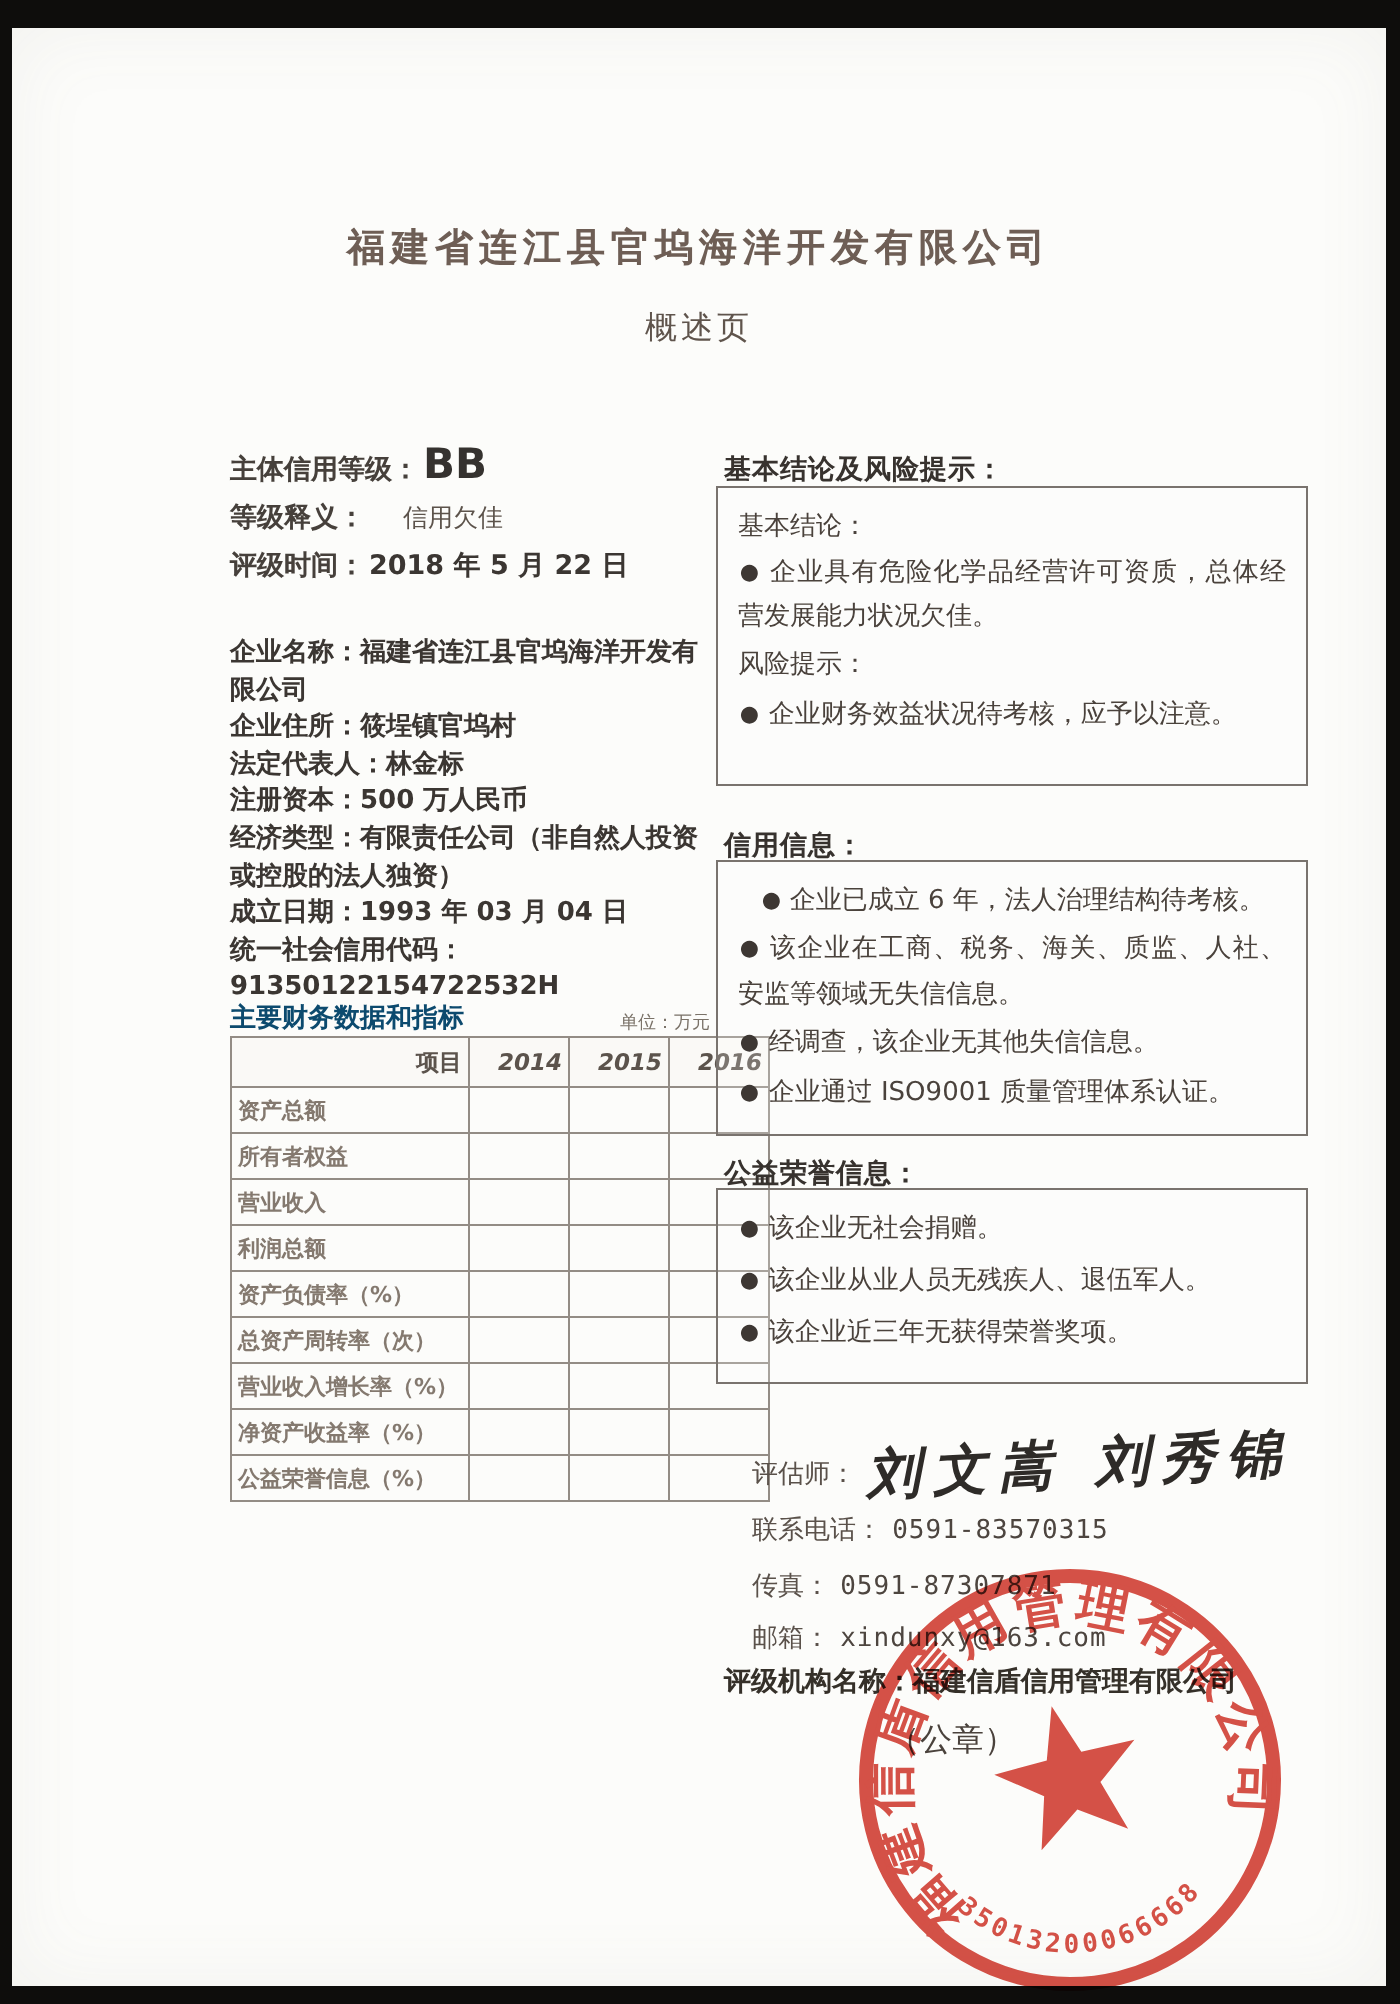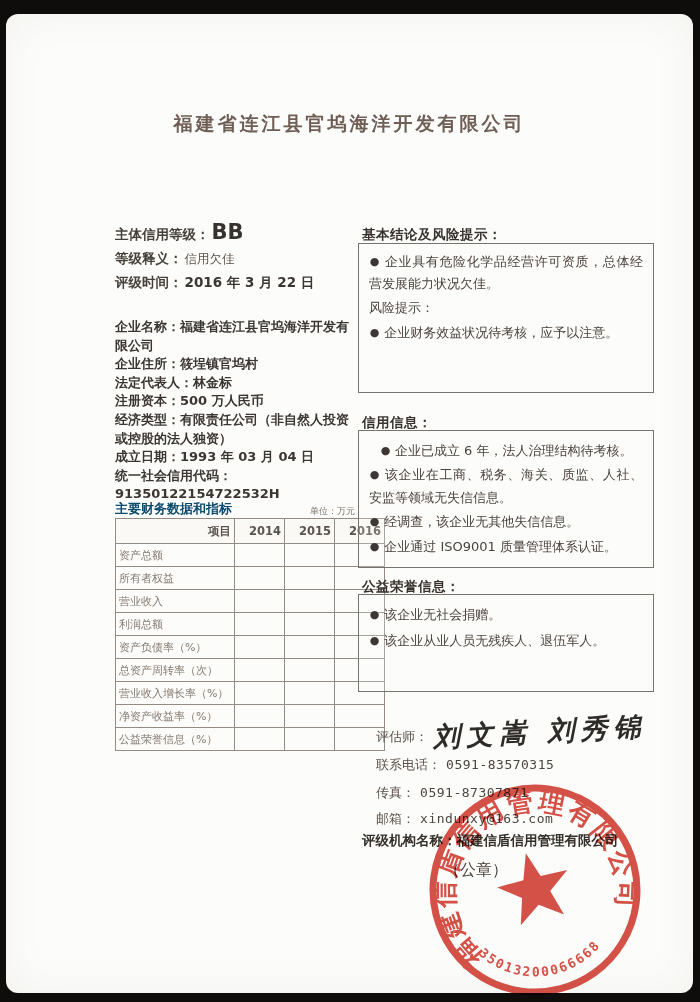--- a/index.html
+++ b/index.html
@@ -6,58 +6,57 @@
   body{
     width:700px;height:1002px;position:relative;
     background:#0e0d0c;
     font-family:"DejaVu Sans","Liberation Sans",sans-serif;
     overflow:hidden;
   }
   .page{
     position:absolute;left:6px;top:14px;width:687px;height:979px;
     background:#fcfcfa;
     box-shadow:inset 0 0 40px rgba(120,110,95,.07);
-    border-radius:12px;
   }
   .abs{position:absolute;}
   
   .doc-title{
     left:0;top:97px;width:100%;text-align:center;
     font-size:19px;font-weight:600;letter-spacing:3px;color:#6e5e55;
   }
   .doc-subtitle{
     left:0;top:140px;width:100%;text-align:center;
     font-size:16px;font-weight:500;letter-spacing:2px;color:#5f544c;
   }
   
   .rating{left:109px;top:206px;width:245px;font-size:13.5px;color:#46403b;}
   .rating .row{margin-bottom:6px;display:flex;align-items:baseline;}
   .rating .lbl{font-weight:bold;}
   .grade-val{font-size:21px;font-weight:600;color:#35322f;font-family:"DejaVu Sans",sans-serif;margin-left:2px;}
-  .meaning-val{font-size:12.5px;color:#5c534b;margin-left:2px;}
+  .meaning-val{font-size:12.5px;color:#5c534b;margin-left:19px;}
   .date-val{font-weight:bold;color:#3b3632;margin-left:2px;}
   .company{left:109px;top:304px;width:243px;font-size:13px;font-weight:bold;
     color:#3b3632;line-height:18.6px;}
   .company .fld{display:inline;}
   
   .fin-head{left:109px;top:486px;width:240px;display:flex;justify-content:space-between;align-items:flex-end;}
   .fin-title{font-size:13px;font-weight:bold;color:#0c4a6e;}
   .fin-unit{font-size:9px;color:#7a7268;}
   table.fin{
     left:109px;top:504px;position:absolute;border-collapse:collapse;
     width:241px;table-layout:fixed;
   }
   table.fin td,table.fin th{
     border:1px solid #938c85;height:20px;
     font-size:11px;color:#84796f;padding:1px 3px;
-    font-weight:normal;text-align:left;
+    font-weight:bold;text-align:left;
   }
   table.fin th{height:22px;text-align:right;font-weight:bold;color:#5b534c;font-size:11.5px;background:#faf9f6;}
   table.fin .c1{width:112px;}
-  table.fin .cy{width:43px;}
+  table.fin .cy{width:43px;font-style:italic;}
   
   .sec-h{font-size:13.5px;font-weight:bold;color:#37322e;letter-spacing:.5px;}
   .box{border:1px solid #79736e;background:rgba(255,255,255,.2);}
   .box .inner{padding:7px 10px;}
   .line{font-size:13px;color:#4a423c;}
   .bullet-row{display:block;font-size:13px;color:#4a423c;}
   .bul{display:inline-block;transform:scale(.85);margin-right:4px;color:#3d3733;}
   
   .f-lbl{font-size:13px;color:#5a514a;}
   .f-val{font-size:13px;color:#4d453f;letter-spacing:.5px;font-family:"DejaVu Sans Mono","Liberation Mono",monospace;}
@@ -73,33 +72,34 @@
     opacity:.88;mix-blend-mode:multiply;
     transform:rotate(-14deg);
   }
 </style>
 </head>
 <body>
 
 <div class="page">
 
   <div class="abs doc-title">福建省连江县官坞海洋开发有限公司</div>
+  <div class="abs doc-subtitle">概述页</div>
 
   <div class="abs rating">
     <div class="row">
       <span class="lbl">主体信用等级：</span>
       <span class="grade-val">BB</span>
     </div>
     <div class="row">
       <span class="lbl">等级释义：</span>
       <span class="meaning-val">信用欠佳</span>
     </div>
     <div class="row">
       <span class="lbl">评级时间：</span>
-      <span class="date-val">2016 年 3 月 22 日</span>
+      <span class="date-val">2018 年 5 月 22 日</span>
     </div>
   </div>
 
   <div class="abs company">
     <div><span class="fld">企业名称：</span><span class="fld">福建省连江县官坞海洋开发有限公司</span></div>
     <div><span class="fld">企业住所：</span><span class="fld">筱埕镇官坞村</span></div>
     <div><span class="fld">法定代表人：</span><span class="fld">林金标</span></div>
     <div><span class="fld">注册资本：</span><span class="fld">500 万人民币</span></div>
     <div><span class="fld">经济类型：</span><span class="fld">有限责任公司（非自然人投资或控股的法人独资）</span></div>
     <div><span class="fld">成立日期：</span><span class="fld">1993 年 03 月 04 日</span></div>
@@ -171,20 +171,21 @@
           <td></td>
           <td></td>
           <td></td>
         </tr>
   </tbody>
     </table>
 
   <div class="abs sec-h" style="left:356px;top:212px;">基本结论及风险提示：</div>
   <div class="abs box" style="left:352px;top:229px;width:294px;height:148px;">
     <div class="inner">
+      <div class="line" style="line-height:25px;">基本结论：</div>
       <div class="bullet-row" style="line-height:22px;text-align:justify;"><span class="bul">●</span><span>企业具有危险化学品经营许可资质，总体经营发展能力状况欠佳。</span></div>
       <div class="line" style="line-height:26px;">风险提示：</div>
       <div class="bullet-row" style="line-height:24px;"><span class="bul">●</span><span>企业财务效益状况待考核，应予以注意。</span></div>
     </div>
   </div>
 
   <div class="abs sec-h" style="left:356px;top:400px;">信用信息：</div>
   <div class="abs box" style="left:352px;top:416px;width:294px;height:136px;">
     <div class="inner">
       <div class="bullet-row" style="line-height:25px;text-align:center;"><span class="bul">●</span><span>企业已成立 6 年，法人治理结构待考核。</span></div>
@@ -192,20 +193,21 @@
       <div class="bullet-row" style="line-height:25px;"><span class="bul">●</span><span>经调查，该企业无其他失信信息。</span></div>
       <div class="bullet-row" style="line-height:25px;"><span class="bul">●</span><span>企业通过 ISO9001 质量管理体系认证。</span></div>
     </div>
   </div>
 
   <div class="abs sec-h" style="left:356px;top:564px;">公益荣誉信息：</div>
   <div class="abs box" style="left:352px;top:580px;width:294px;height:96px;">
     <div class="inner">
       <div class="bullet-row" style="line-height:26px;"><span class="bul">●</span><span>该企业无社会捐赠。</span></div>
       <div class="bullet-row" style="line-height:26px;"><span class="bul">●</span><span>该企业从业人员无残疾人、退伍军人。</span></div>
+      <div class="bullet-row" style="line-height:26px;"><span class="bul">●</span><span>该企业近三年无获得荣誉奖项。</span></div>
     </div>
   </div>
 
   <div class="abs" style="left:370px;top:700px;">
     <span class="f-lbl">评估师：</span>
     <span class="signature">刘文嵩 刘秀锦</span>
   </div>
   <div class="abs" style="left:370px;top:740px;">
     <span class="f-lbl">联系电话：</span>
     <span class="f-val">0591-83570315</span>

